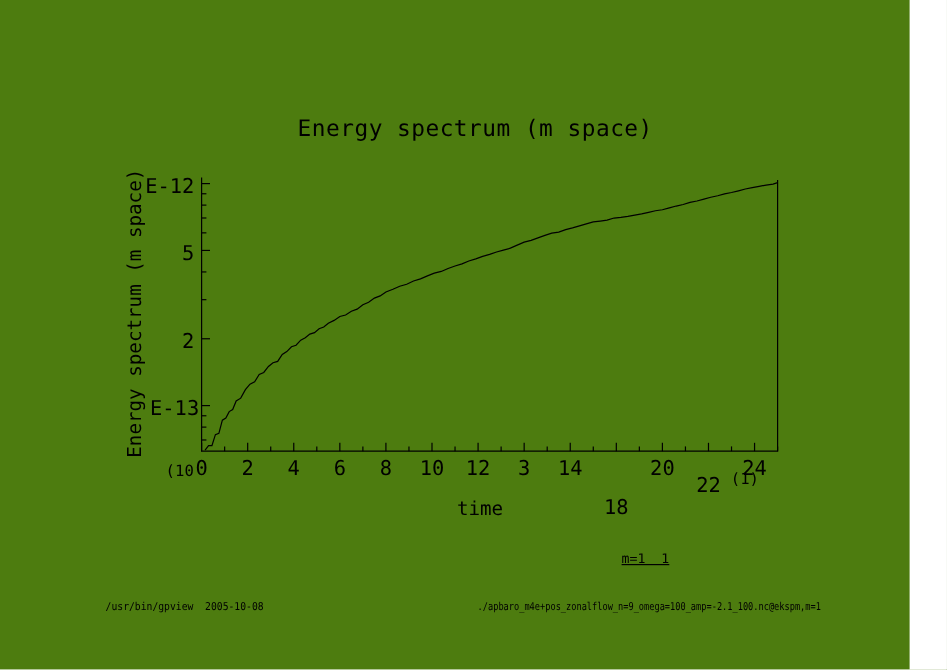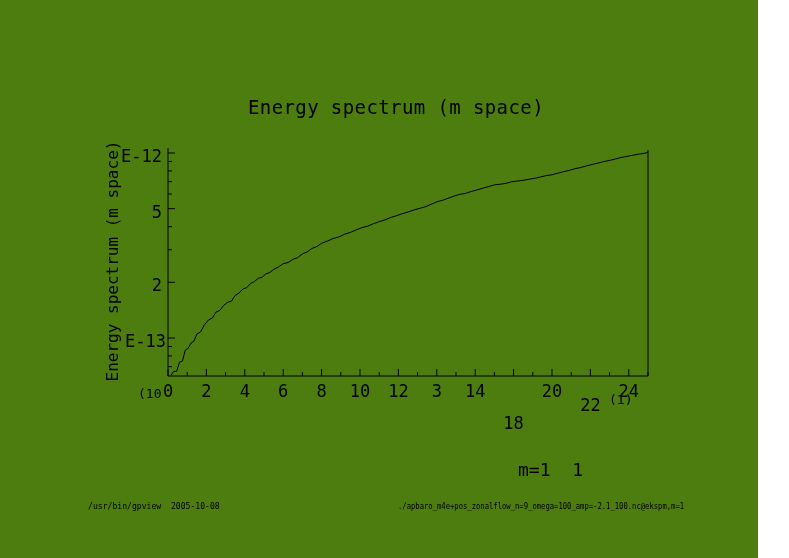--- a/index.html
+++ b/index.html
@@ -10,21 +10,21 @@
   }
   .abs{position:absolute;white-space:pre;}
   #plot-svg{position:absolute;left:0;top:0;}
   .title{font-size:19px;letter-spacing:0.4px;text-align:center;}
   .ylabel{font-size:16px;transform:translate(-50%,-50%) rotate(-90deg);}
   .xlabel{font-size:16px;text-align:center;}
   .ticklab{font-size:17px;}
   .xtick{text-align:center;}
   .ytick{text-align:right;}
   .corner{font-size:13px;}
-  .legend{font-size:18px;}
+  .legend{font-size:11px;text-decoration:underline;}
   .footer{font-size:9px;transform-origin:left top;}
   .footer-left{transform:scaleX(0.9);}
   .footer-right{transform:scaleX(0.8);}
 </style>
 </head>
 <body>
 
 <div class="screen">
 
   <svg id="plot-svg" width="789" height="558" viewBox="0 0 789 558">
@@ -68,20 +68,21 @@
       <line x1="168" y1="181.65686259736248" x2="172" y2="181.65686259736248" stroke="#000000" stroke-width="1"></line>
       <line x1="168" y1="170.9283524064904" x2="172" y2="170.9283524064904" stroke="#000000" stroke-width="1"></line>
       <line x1="168" y1="161.46513575372484" x2="172" y2="161.46513575372484" stroke="#000000" stroke-width="1"></line>
       <polyline points="170.9,375.1 173.8,371.4 176.6,371.4 179.5,362.2 182.4,361.1 185.3,350.1 188.2,348.3 191.0,343.0 193.9,341.3 196.8,334.1 200.6,331.8 204.5,324.7 208.3,320.1 212.2,318.2 216.0,312.1 219.8,310.4 223.7,305.4 227.5,302.3 231.4,301.2 235.2,295.4 239.0,293.0 242.9,289.0 246.7,287.7 250.6,283.5 254.4,281.5 258.2,278.4 262.1,277.2 265.9,273.9 269.8,272.5 273.6,269.4 278.4,267.0 283.2,263.7 288.0,262.5 292.8,259.4 297.6,257.6 302.4,253.9 307.2,251.9 312.0,248.4 316.8,246.6 321.6,243.3 327.4,241.1 333.1,238.5 338.9,236.9 344.6,234.2 350.4,232.4 356.2,229.9 361.9,227.6 367.7,226.2 373.4,223.7 379.2,221.7 385.0,219.9 390.7,217.5 396.5,215.7 402.2,213.7 408.0,212.0 413.8,210.0 419.5,208.4 425.3,206.8 431.0,204.3 436.8,201.8 442.6,200.3 448.3,198.2 454.1,196.1 459.8,194.3 465.6,193.4 471.4,191.4 477.1,189.9 482.9,188.2 488.6,186.6 494.4,184.9 500.2,184.2 505.9,183.4 511.7,181.7 517.4,181.1 523.2,180.3 529.0,179.2 534.7,178.3 540.5,177.0 546.2,175.6 552.0,174.8 557.8,173.2 563.5,171.7 569.3,170.4 575.0,168.7 580.8,167.5 586.6,165.9 592.3,164.4 598.1,163.1 603.8,161.6 609.6,160.4 615.4,159.0 621.1,157.5 626.9,156.4 632.6,155.3 638.4,154.2 644.2,153.4 648.0,152.2" fill="none" stroke="#000000" stroke-width="1"></polyline>
     </svg>
 
   <div class="abs title" style="left:146px;top:96px;width:500px;">Energy spectrum (m space)</div>
 
   <div class="abs ylabel" style="left:112px;top:261px;">Energy spectrum (m space)</div>
 
+  <div class="abs xlabel" style="left:300px;top:414px;width:200px;">time</div>
 
   <div class="abs corner" style="left:138px;top:386px;">(10</div>
 
   <div class="abs corner" style="left:609px;top:392px;">(1)</div>
 
   <div class="abs legend" style="left:518px;top:459px;">m=1  1</div>
 
   <div class="abs footer footer-left" style="left:88px;top:501px;">/usr/bin/gpview  2005-10-08</div>
 
   <div class="abs footer footer-right" style="left:398px;top:501px;">./apbaro_m4e+pos_zonalflow_n=9_omega=100_amp=-2.1_100.nc@ekspm,m=1</div>

